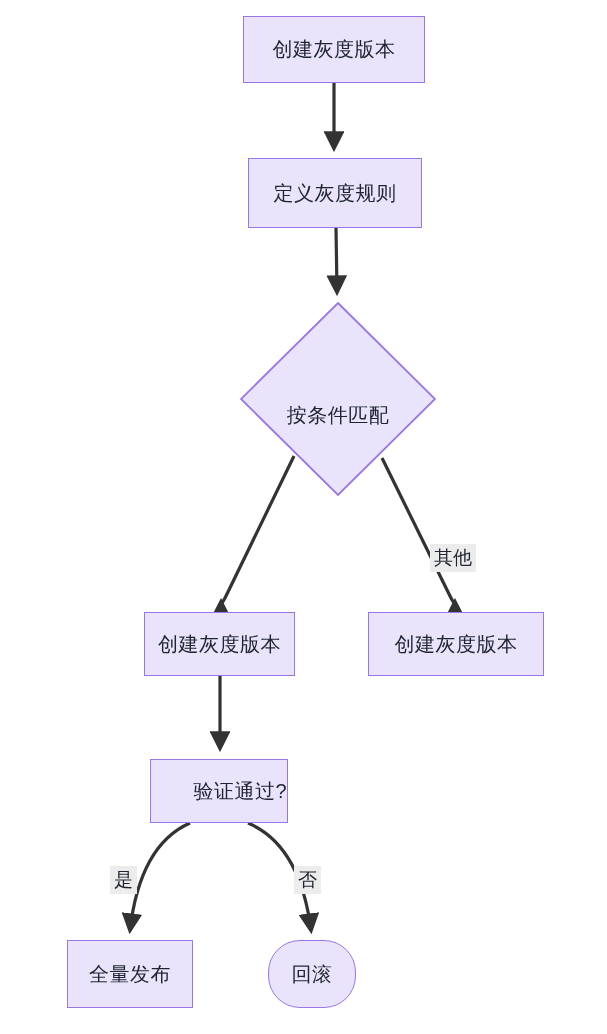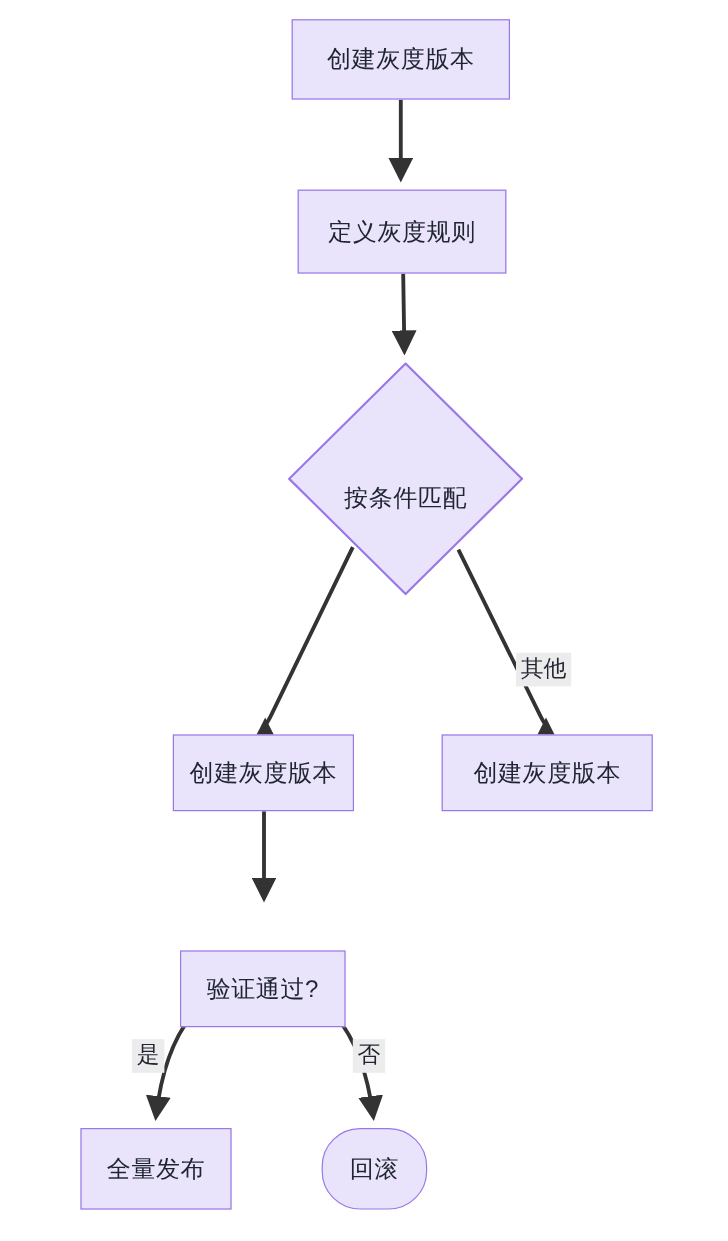--- a/index.html
+++ b/index.html
@@ -103,21 +103,21 @@
   </div>
 
   <div class="node" style="left:144px; top:612px; width:151px; height:64px;">
     <span>创建灰度版本</span>
   </div>
 
   <div class="node" style="left:368px; top:612px; width:176px; height:64px;">
     <span>创建灰度版本</span>
   </div>
 
-  <div class="node" style="left:150px; top:792px; width:138px; height:64px;">
+  <div class="node" style="left:150px; top:759px; width:138px; height:64px;justify-content:flex-end;">
     <span>验证通过?</span>
   </div>
 
   <div class="node" style="left:67px; top:940px; width:126px; height:68px;text-align:right;">
     <span>全量发布</span>
   </div>
 
   <div class="node" style="left:268px; top:940px; width:88px; height:68px;border-radius:32px;">
     <span>回滚</span>
   </div>

